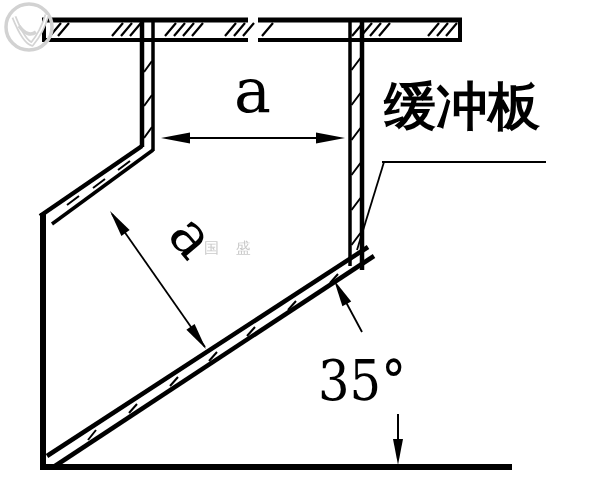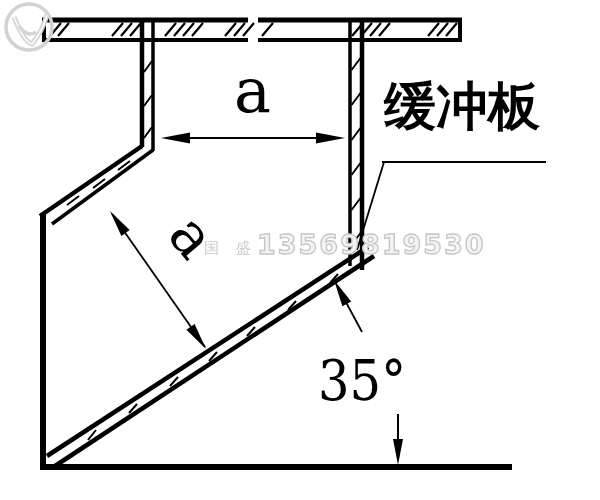--- a/index.html
+++ b/index.html
@@ -110,17 +110,16 @@
 
   </svg>
 
   <div class="wm">
     <svg class="wm-logo" width="58" height="58" viewBox="0 0 58 58">
       <circle cx="29" cy="27" r="23" fill="none" stroke="#d2d2d2" stroke-width="3.5"></circle>
       <path d="M14,17 Q24,42 32,44 Q42,32 47,15" fill="none" stroke="#d4d4d4" stroke-width="5"></path>
       <path d="M14,17 Q24,42 32,44 Q42,32 47,15" fill="none" stroke="#ffffff" stroke-width="1.6"></path>
       <path d="M19,26 Q28,38 36,32" fill="none" stroke="#d4d4d4" stroke-width="3.5"></path>
     </svg>
-    <div class="wm-phone">13569819530</div>
     <div class="wm-seal">国 盛</div>
   </div>
 
 </div>
 
 </body></html>

